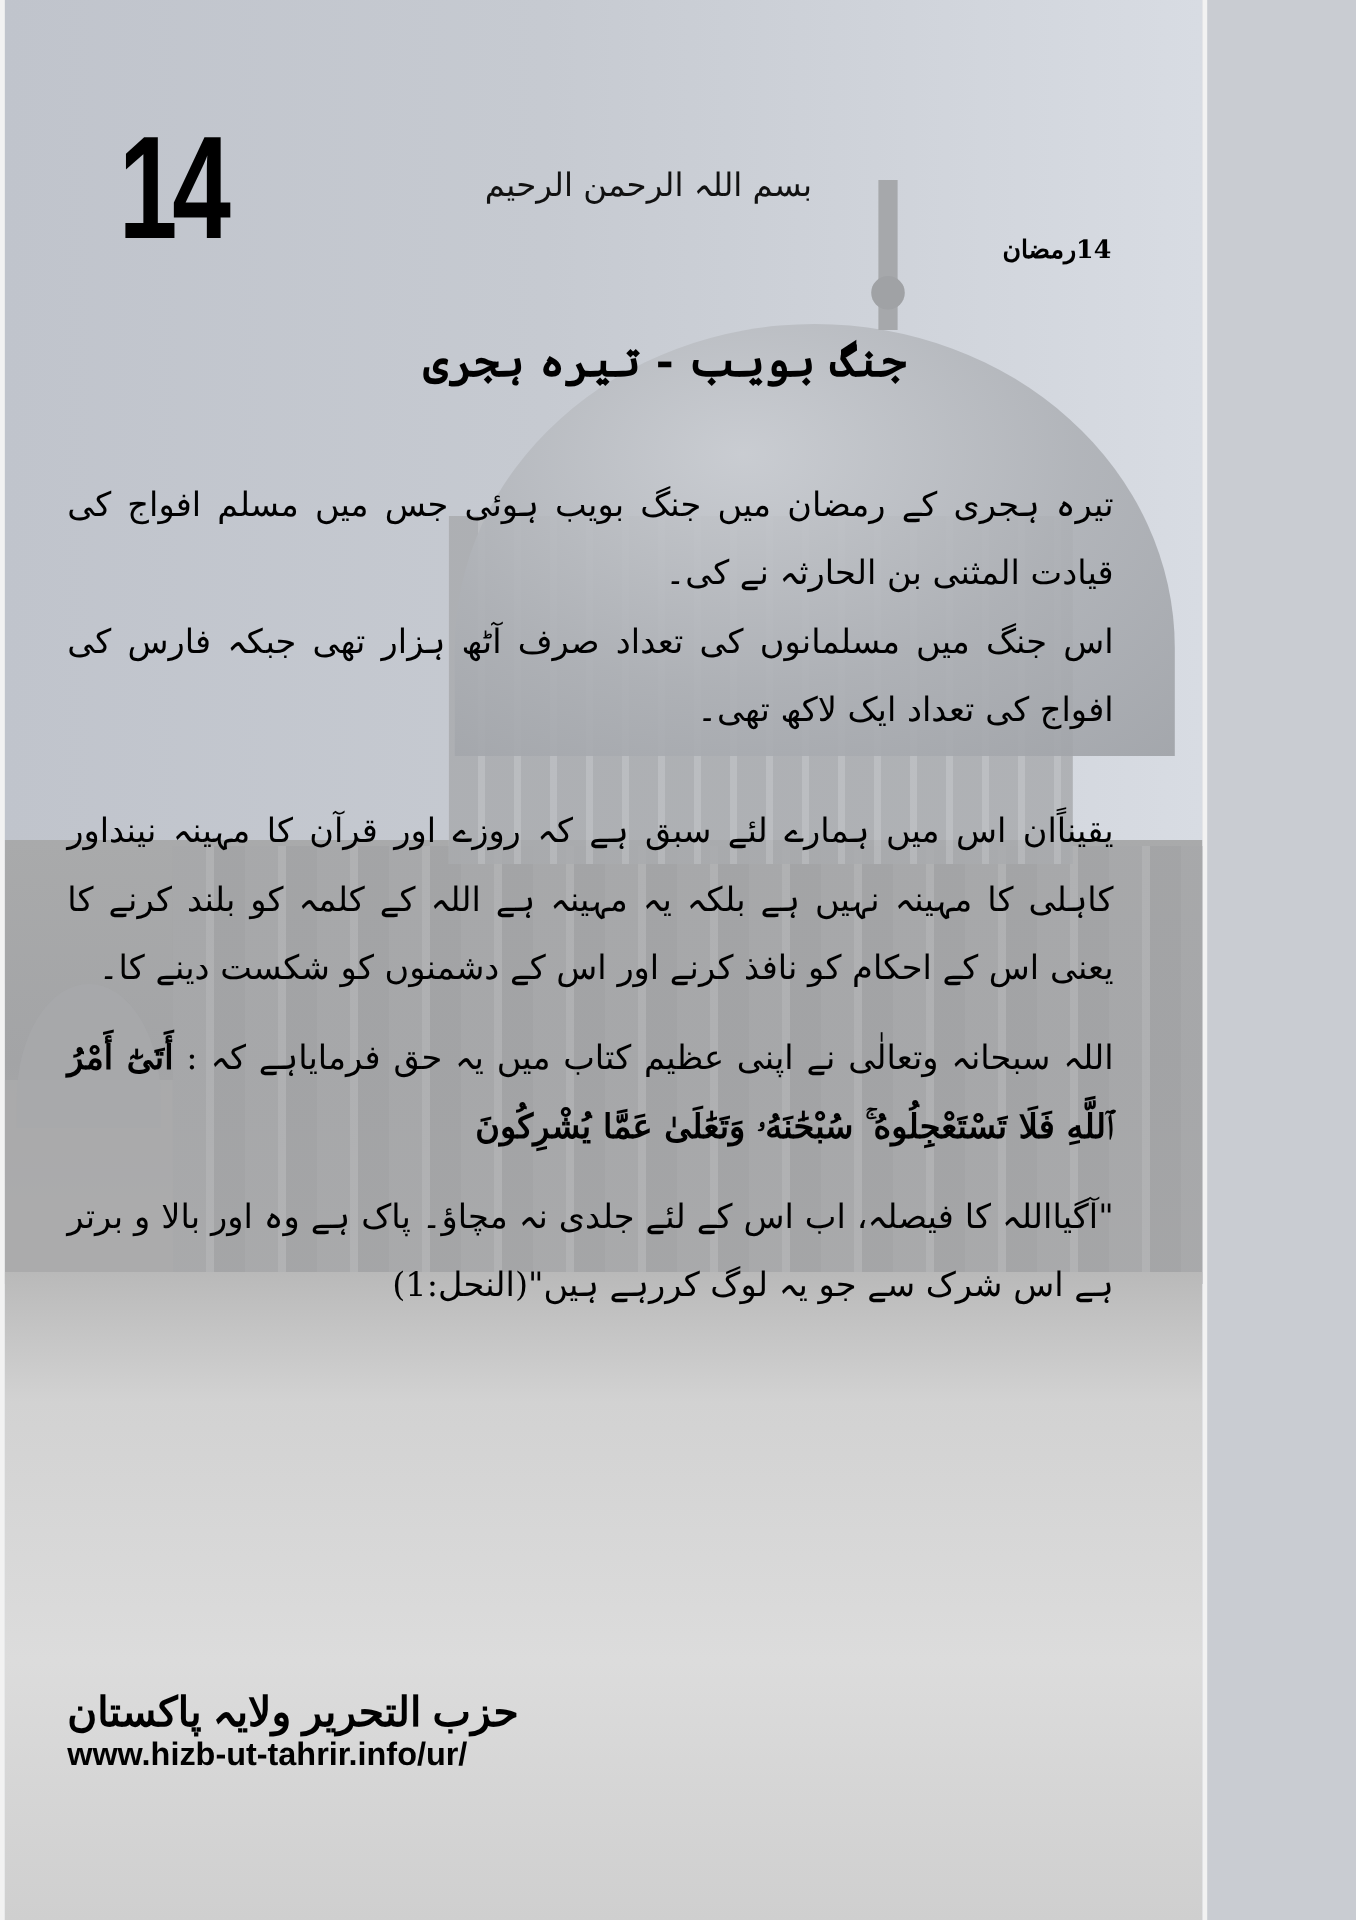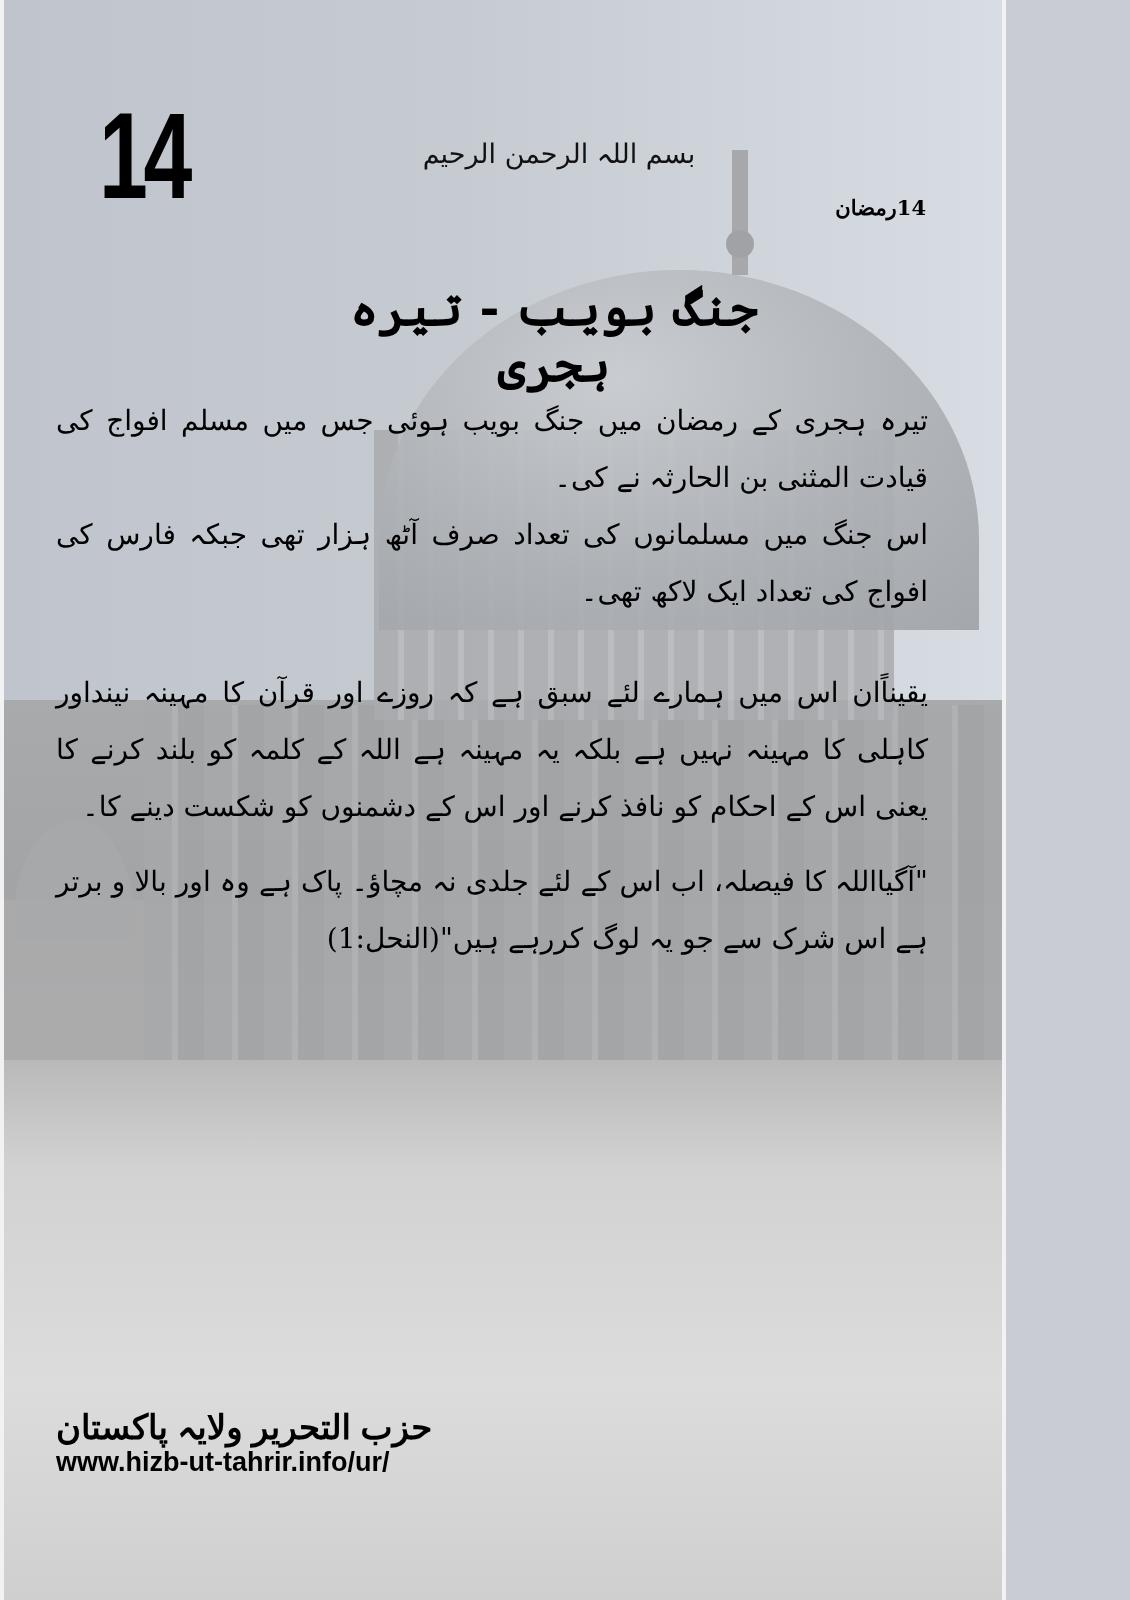--- a/index.html
+++ b/index.html
@@ -66,32 +66,32 @@
     
     .big-num {
       position: absolute; left: 95px; top: 95px;
       font-family: "Liberation Sans", sans-serif; font-weight: 700;
       font-size: 122px; line-height: 1; color: #000;
       transform: scaleX(0.72); transform-origin: left top;
       letter-spacing: -6px;
     }
     .bismillah {
       position: absolute; left: 400px; top: 138px; width: 310px;
-      direction: rtl; text-align: center;
+      direction: rtl; text-align: left;
       font-family: "DejaVu Serif", serif; font-size: 27px; color: #111;
     }
     .date {
       position: absolute; right: 76px; top: 195px;
       direction: rtl; font-family: "DejaVu Serif", serif; font-weight: 700;
       font-size: 21px; color: #000;
     }
     .title {
       position: absolute; left: 340px; top: 280px; width: 420px;
       direction: rtl; text-align: center;
-      font-family: "DejaVu Serif", serif; font-weight: 700; font-size: 48px; color: #000;
+      font-family: "DejaVu Serif", serif; font-weight: 700; font-size: 36px; color: #000;
     }
     .body {
       position: absolute; left: 52px; right: 74px; top: 392px;
       direction: rtl; text-align: justify;
       font-family: "DejaVu Serif", serif; font-size: 28px; color: #000;
     }
     .para { margin: 0; line-height: 57px; text-align-last: right; }
     .para.gap { margin-top: 44px; }
     .para.gap-sm { margin-top: 18px; }
     .quran { font-weight: 700; }
@@ -124,20 +124,24 @@
   <div class="date">14رمضان</div>
 
   <div class="title">جنگ بویب - تیرہ ہجری</div>
 
   <div class="body">
     <p class="para">
       <span>تیرہ ہجری کے رمضان میں جنگ بویب ہوئی جس میں مسلم افواج کی قیادت المثنی بن الحارثہ نے کی۔</span><br>
       <span>اس جنگ میں مسلمانوں کی تعداد صرف آٹھ ہزار تھی جبکہ فارس کی افواج کی تعداد ایک لاکھ تھی۔</span><br>
     </p>
     <p class="para gap">یقیناًان اس میں ہمارے لئے سبق ہے کہ روزے اور قرآن کا مہینہ نینداور کاہلی کا مہینہ نہیں ہے بلکہ یہ مہینہ ہے اللہ کے کلمہ کو بلند کرنے کا یعنی اس کے احکام کو نافذ کرنے اور اس کے دشمنوں کو شکست دینے کا۔</p>
+    <p class="para gap-sm">
+      <span>اللہ سبحانہ وتعالٰی نے اپنی عظیم کتاب میں یہ حق فرمایاہے کہ :</span>
+      <span class="quran">أَتَىٰٓ أَمْرُ ٱللَّهِ فَلَا تَسْتَعْجِلُوهُ ۚ سُبْحَٰنَهُۥ وَتَعَٰلَىٰ عَمَّا يُشْرِكُونَ</span>
+    </p>
     <p class="para gap-sm">"آگیااللہ کا فیصلہ، اب اس کے لئے جلدی نہ مچاؤ۔ پاک ہے وہ اور بالا و برتر ہے اس شرک سے جو یہ لوگ کررہے ہیں"(النحل:1)</p>
   </div>
 
   <div class="footer">
     <div class="org">حزب التحریر ولایہ پاکستان</div>
     <div class="url">www.hizb-ut-tahrir.info/ur/</div>
   </div>
 </div>
 
 </body></html>

